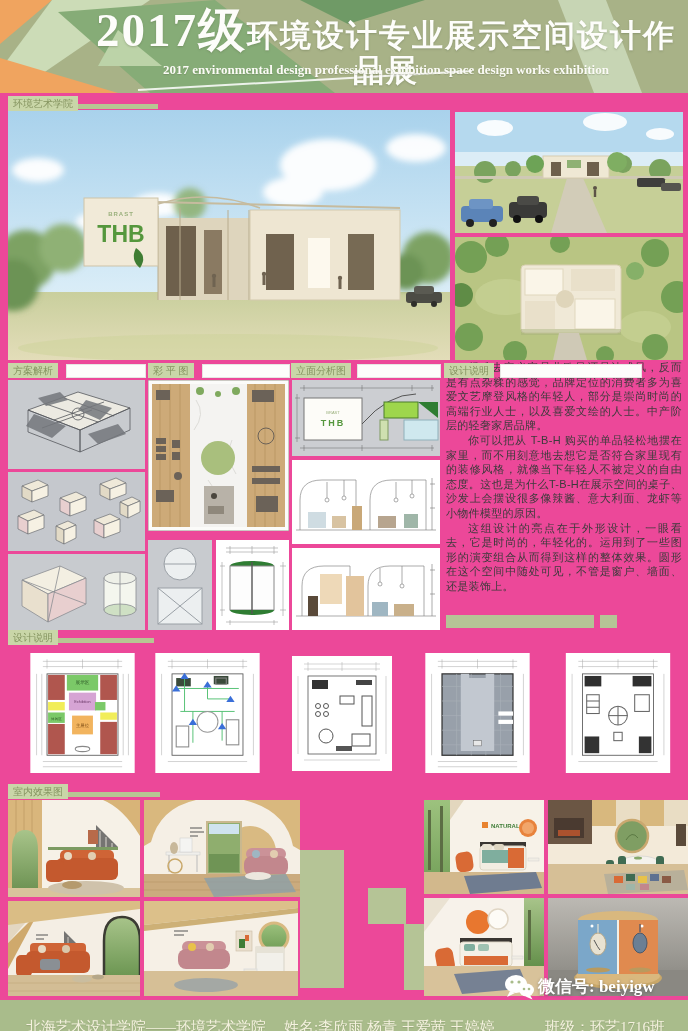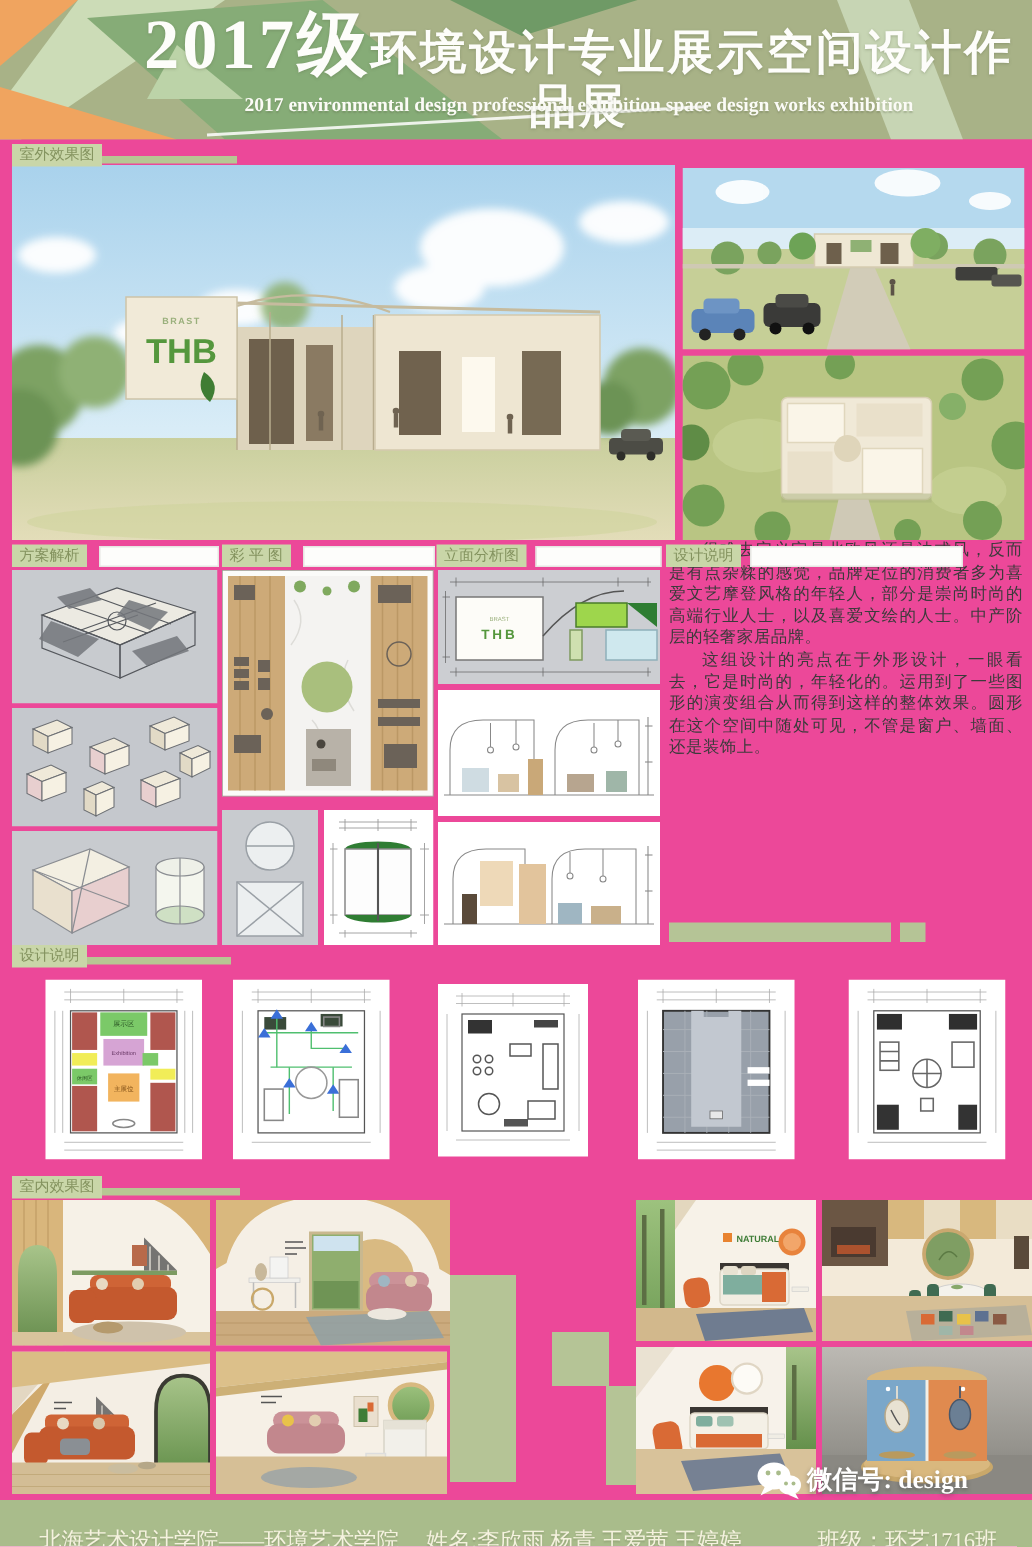--- a/index.html
+++ b/index.html
@@ -48,21 +48,21 @@
     <polygon points="58,12 215,0 335,93 150,93" fill="#86ac77"></polygon>
     <polygon points="118,30 162,66 98,66" fill="#bcd3a8"></polygon>
     <polygon points="300,0 425,0 348,24" fill="#6f9a66"></polygon>
     <polygon points="558,0 606,0 642,93 594,93" fill="#ccdabc" opacity=".85"></polygon>
     <line x1="138" y1="90" x2="472" y2="71" stroke="#ffffff" stroke-width="2" opacity=".85"></line>
   </svg>
   <div class="hdr-title"><span class="yr">2017级</span><span class="cn">环境设计专业展示空间设计作品展</span></div>
   <div class="hdr-sub">2017 environmental design professional exhibition space design works exhibition</div>
 
   <div class="underbar" style="left:8px;top:104px;width:150px"></div>
-  <div class="chip" style="left:8px;top:96px">室外效果图</div>
+  <div class="chip" style="left:8px;top:96px">环境艺术学院</div>
 
   <svg class="abs" style="left:8px;top:110px" width="442" height="250" viewBox="0 0 442 250">
     <defs>
       <linearGradient id="sky" x1="0" y1="0" x2="0" y2="1">
         <stop offset="0" stop-color="#a9d2ec"></stop>
           <stop offset=".7" stop-color="#d8ecf7"></stop>
           <stop offset="1" stop-color="#e9f3f0"></stop>
       </linearGradient>
       <linearGradient id="grass" x1="0" y1="0" x2="0" y2="1">
         <stop offset="0" stop-color="#c9cf9d"></stop>
@@ -407,20 +407,21 @@
     </g>
     <rect x="28" y="26" width="22" height="30" fill="#eed9b8"></rect>
     <rect x="54" y="28" width="18" height="40" fill="#e2c49c"></rect>
     <rect x="16" y="48" width="10" height="20" fill="#5a4a3a"></rect>
     <rect x="80" y="54" width="16" height="14" fill="#9fb6c2"></rect>
     <rect x="102" y="56" width="20" height="12" fill="#c9b08a"></rect>
   </svg>
 
   <div class="desc">
     <p>很难去定义它是北欧风还是法式风，反而是有点杂糅的感觉，品牌定位的消费者多为喜爱文艺摩登风格的年轻人，部分是崇尚时尚的高端行业人士，以及喜爱文绘的人士。中产阶层的轻奢家居品牌。</p>
+    <p>你可以把从 T-B-H 购买的单品轻松地摆在家里，而不用刻意地去想它是否符合家里现有的装修风格，就像当下年轻人不被定义的自由态度。这也是为什么T-B-H在展示空间的桌子、沙发上会摆设很多像辣酱、意大利面、龙虾等小物件模型的原因。</p>
     <p>这组设计的亮点在于外形设计，一眼看去，它是时尚的，年轻化的。运用到了一些图形的演变组合从而得到这样的整体效果。圆形在这个空间中随处可见，不管是窗户、墙面、还是装饰上。</p>
   </div>
   <div class="greenbar" style="left:446px;top:615px;width:148px;height:13px"></div>
   <div class="greenbar" style="left:600px;top:615px;width:17px;height:13px"></div>
 
   <div class="underbar" style="left:8px;top:638px;width:146px"></div>
   <div class="chip" style="left:8px;top:630px">设计说明</div>
 
   <svg class="abs" style="left:30px;top:653px" width="105" height="120" viewBox="0 0 100 115">
     <rect width="100" height="115" fill="#ffffff"></rect>
@@ -843,15 +844,15 @@
   <svg class="abs" style="left:504px;top:974px" width="30" height="26" viewBox="0 0 30 26">
     <ellipse cx="12" cy="10" rx="11" ry="9" fill="#ffffff"></ellipse>
     <circle cx="8" cy="8" r="1.6" fill="#a9bc8b"></circle>
       <circle cx="15" cy="8" r="1.6" fill="#a9bc8b"></circle>
     <path d="M6,17 L3,23 L11,19 Z" fill="#ffffff"></path>
     <ellipse cx="22.5" cy="16" rx="7.5" ry="6.5" fill="#ffffff"></ellipse>
     <circle cx="20" cy="15" r="1.3" fill="#a9bc8b"></circle>
       <circle cx="25" cy="15" r="1.3" fill="#a9bc8b"></circle>
     <path d="M26,21 L28.5,25.5 L21.5,22.5 Z" fill="#ffffff"></path>
   </svg>
-  <div class="wechat">微信号: design</div>
+  <div class="wechat">微信号: beiyigw</div>
 
 </div>
 
 </body></html>

